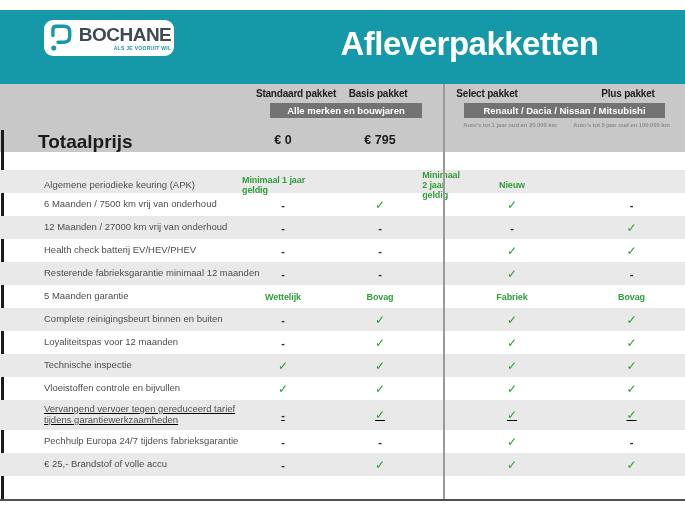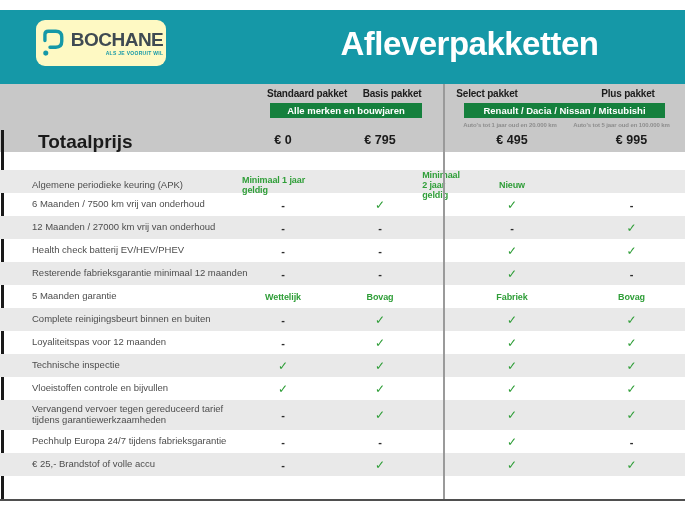--- a/index.html
+++ b/index.html
@@ -1,56 +1,56 @@
 <!DOCTYPE html>
 <html><head>
 <meta charset="utf-8">
 <style>
   html,body{margin:0;padding:0;background:#fff;}
   .page{position:relative;width:685px;height:514px;background:#ffffff;overflow:hidden;
         font-family:"Liberation Sans", sans-serif;}
 
   
   .topbar{position:absolute;top:10px;left:0;width:685px;height:74px;background:#1598a7;}
-  .logo{position:absolute;left:36px;top:10px;width:130px;height:46px;background:#fef9c3;
+  .logo{position:absolute;left:44px;top:10px;width:130px;height:36px;background:#ffffff;
         border-radius:9px;display:flex;align-items:center;justify-content:center;gap:5px;}
   .logo-text{display:flex;flex-direction:column;align-items:flex-end;}
   .brand-name{font-size:19px;font-weight:700;color:#3f4a52;letter-spacing:-0.5px;line-height:1;}
   .brand-tag{font-size:5px;font-weight:700;color:#1598a7;letter-spacing:0.3px;margin-top:1px;}
   .title{position:absolute;top:17px;left:242px;width:455px;text-align:center;
          font-size:33px;font-weight:700;color:#ffffff;line-height:1;letter-spacing:-0.5px;}
 
   
   .band{position:absolute;top:84px;left:0;width:685px;height:68px;background:#c8c8c8;}
   .pkt{position:absolute;top:4px;width:110px;text-align:center;font-size:10px;font-weight:700;
        color:#1c1c1c;letter-spacing:-0.2px;}
-  .pkt.n1{left:252px}.pkt.n2{left:337px}.pkt.n3{left:432px}.pkt.n4{left:573px}
-  .banner{position:absolute;top:19px;height:15px;background:#15803d;color:#ffffff;
+  .pkt.n1{left:241px}.pkt.n2{left:323px}.pkt.n3{left:432px}.pkt.n4{left:573px}
+  .banner{position:absolute;top:19px;height:15px;background:#737373;color:#ffffff;
           font-size:9.5px;font-weight:700;display:flex;align-items:center;justify-content:center;}
   .banner.b1{left:270px;width:152px;}
   .banner.b2{left:464px;width:201px;}
   .note{position:absolute;top:38px;font-size:6px;font-weight:700;color:#8d8d8d;
         text-align:center;letter-spacing:-0.1px;}
   .note.m1{left:443px;width:134px;}
   .note.m2{left:564px;width:115px;}
   .total-label{position:absolute;left:38px;top:47px;font-size:19px;font-weight:700;color:#1a1a1a;}
   .price{position:absolute;top:49px;font-size:12.5px;font-weight:700;color:#1a1a1a;text-align:center;}
   .price.p1{left:242px;width:82px;}
   .price.p2{left:324px;width:112px;}
   .price.p3{left:446px;width:132px;}
   .price.p4{left:578px;width:107px;}
 
   
   .leftline{position:absolute;left:1px;top:130px;width:3px;height:369px;background:#1a1a1a;}
   .tbody{position:absolute;top:152px;left:0;width:685px;}
   .gap-row{height:18px;}
   .frow{display:grid;grid-template-columns:242px 82px 112px 10px 132px 107px;height:23px;}
-  .frow.tall{height:30px;}
+  .frow.tall{height:30px;text-decoration:underline;}
   .frow.gray{background:#e9e9e9;}
-  .flabel{display:flex;align-items:center;padding-left:32px;padding-right:2px;
+  .flabel{display:flex;align-items:center;padding-left:44px;padding-right:2px;
           font-size:9.5px;color:#4d4d4d;white-space:nowrap;line-height:1.15;}
   .flabel.wrapping{white-space:normal;}
   .vcell{display:flex;align-items:center;justify-content:center;}
   .vcell.gtext{font-size:9px;font-weight:700;color:#2f9e38;letter-spacing:-0.1px;}
   .vcell.check{font-size:12px;color:#2f9e38;}
   .vcell.dash{font-size:11px;font-weight:700;color:#2b2b2b;}
 
   
   .bottomline{position:absolute;top:499px;left:0;width:685px;height:2px;background:#4f4f4f;}
   .divider{position:absolute;left:443px;top:84px;width:2px;height:415px;background:#9a9a9a;}
@@ -82,22 +82,20 @@
 
     <div class="banner b1">Alle merken en bouwjaren</div>
     <div class="banner b2">Renault / Dacia / Nissan / Mitsubishi</div>
 
     <div class="note m1">Auto's tot 1 jaar oud en 20.000 km</div>
     <div class="note m2">Auto's tot 5 jaar oud en 100.000 km</div>
 
     <div class="total-label">Totaalprijs</div>
     <div class="price p1">€ 0</div>
     <div class="price p2">€ 795</div>
-    <div class="price p3">€ 495</div>
-    <div class="price p4">€ 995</div>
   </div>
 
   <div class="leftline"></div>
 
   <div class="tbody">
     <div class="gap-row"></div>
 
   <div class="frow gray">
         <div class="flabel">Algemene periodieke keuring (APK)</div>
         <div class="vcell gtext">Minimaal 1 jaar geldig</div>

